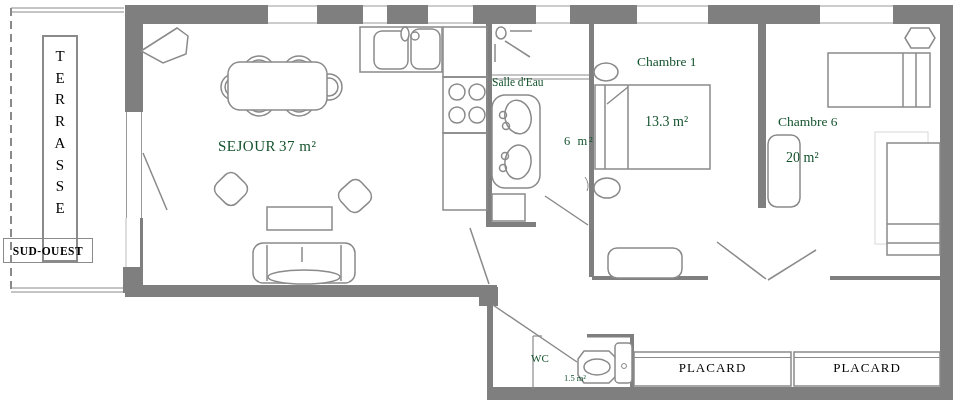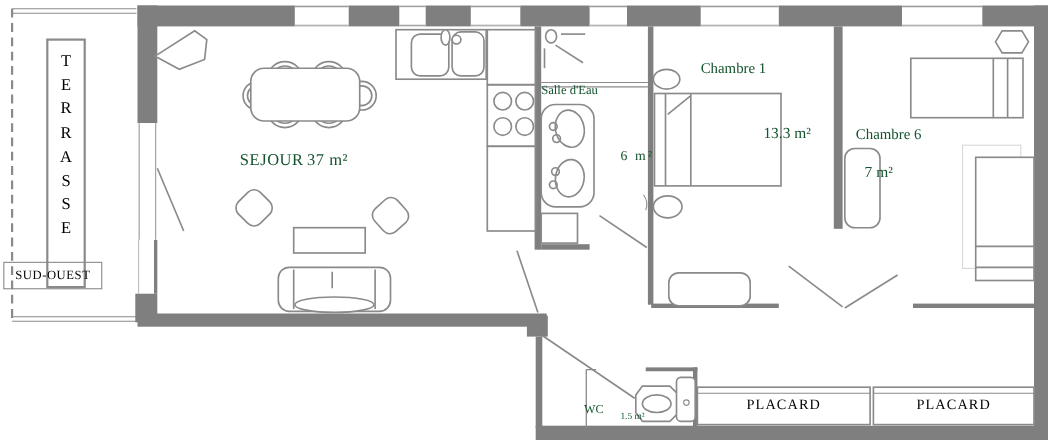--- a/index.html
+++ b/index.html
@@ -6,40 +6,40 @@
   #plan-root{
     position:relative;width:953px;height:403px;background:#ffffff;overflow:hidden;
     font-family:"Liberation Serif", serif;color:#000;
   }
   #plan-svg{position:absolute;left:0;top:0;}
   .lbl{position:absolute;white-space:nowrap;color:#14532d;}
   .lbl-sejour{left:218px;top:138px;font-size:15px;display:flex;gap:3px;letter-spacing:.5px;text-align:right;}
   .lbl-salle-eau{left:492px;top:76px;width:84px;text-align:left;font-size:11.5px;}
   .lbl-salle-eau-area{left:528px;top:134px;font-size:12.5px;letter-spacing:2px;margin-left:36px;}
   .lbl-ch1{left:637px;top:54px;font-size:13.5px;}
-  .lbl-ch1-area{left:694px;top:114px;font-size:14px;}
+  .lbl-ch1-area{left:645px;top:114px;font-size:14px;}
   .lbl-ch2{left:778px;top:114px;font-size:13.5px;}
   .lbl-ch2-area{left:786px;top:150px;font-size:14px;}
-  .lbl-wc{left:531px;top:366px;font-size:11px;}
+  .lbl-wc{left:531px;top:352px;font-size:11px;}
   .lbl-wc-area{left:564px;top:373px;font-size:8.5px;}
   .lbl-placard{position:absolute;top:340px;height:34px;display:flex;align-items:center;justify-content:center;font-size:13px;letter-spacing:1px;margin-top:11px;}
   .lbl-placard.p1{left:634px;width:157px;}
   .lbl-placard.p2{left:794px;width:146px;}
   .terrasse-box{
     position:absolute;left:42px;top:35px;width:36px;height:227px;
     border:2px solid #8a8a8a;box-sizing:border-box;
     display:flex;flex-direction:column;align-items:center;
     padding:12px 0 44px 0;justify-content:space-between;
     font-size:15px;line-height:1;
   }
   .sudouest-box{
     position:absolute;left:3px;top:238px;width:90px;height:25px;
     border:1px solid #8a8a8a;box-sizing:border-box;
     display:flex;align-items:center;justify-content:center;
-    font-size:11.5px;letter-spacing:.5px;
+    font-size:11.5px;letter-spacing:.5px;font-weight:bold;
   }
 </style>
 </head>
 <body>
 
 <div id="plan-root">
 
   <svg id="plan-svg" width="953" height="403" viewBox="0 0 953 403">
 
     <g stroke="#8a8a8a">
@@ -233,21 +233,21 @@
     <span>37 m²</span>
   </div>
 
   <div class="lbl lbl-salle-eau">Salle d'Eau</div>
   <div class="lbl lbl-salle-eau-area">6 m²</div>
 
   <div class="lbl lbl-ch1">Chambre 1</div>
   <div class="lbl lbl-ch1-area">13.3 m²</div>
 
   <div class="lbl lbl-ch2">Chambre 6</div>
-  <div class="lbl lbl-ch2-area">7 m²</div>
+  <div class="lbl lbl-ch2-area">20 m²</div>
 
   <div class="lbl lbl-wc">WC</div>
   <div class="lbl lbl-wc-area">1.5 m²</div>
 
   <div class="lbl-placard p1">PLACARD</div>
   <div class="lbl-placard p2">PLACARD</div>
 
 </div>
 
 </body></html>

